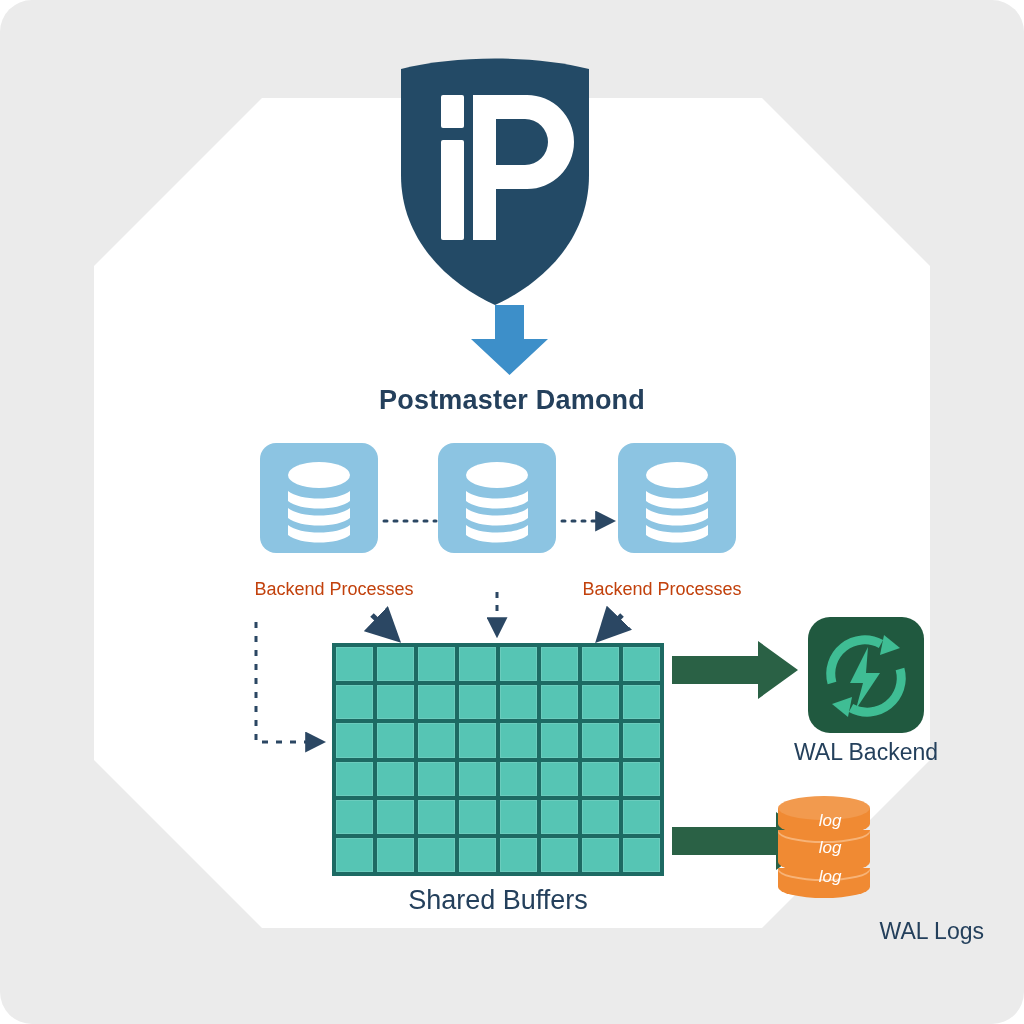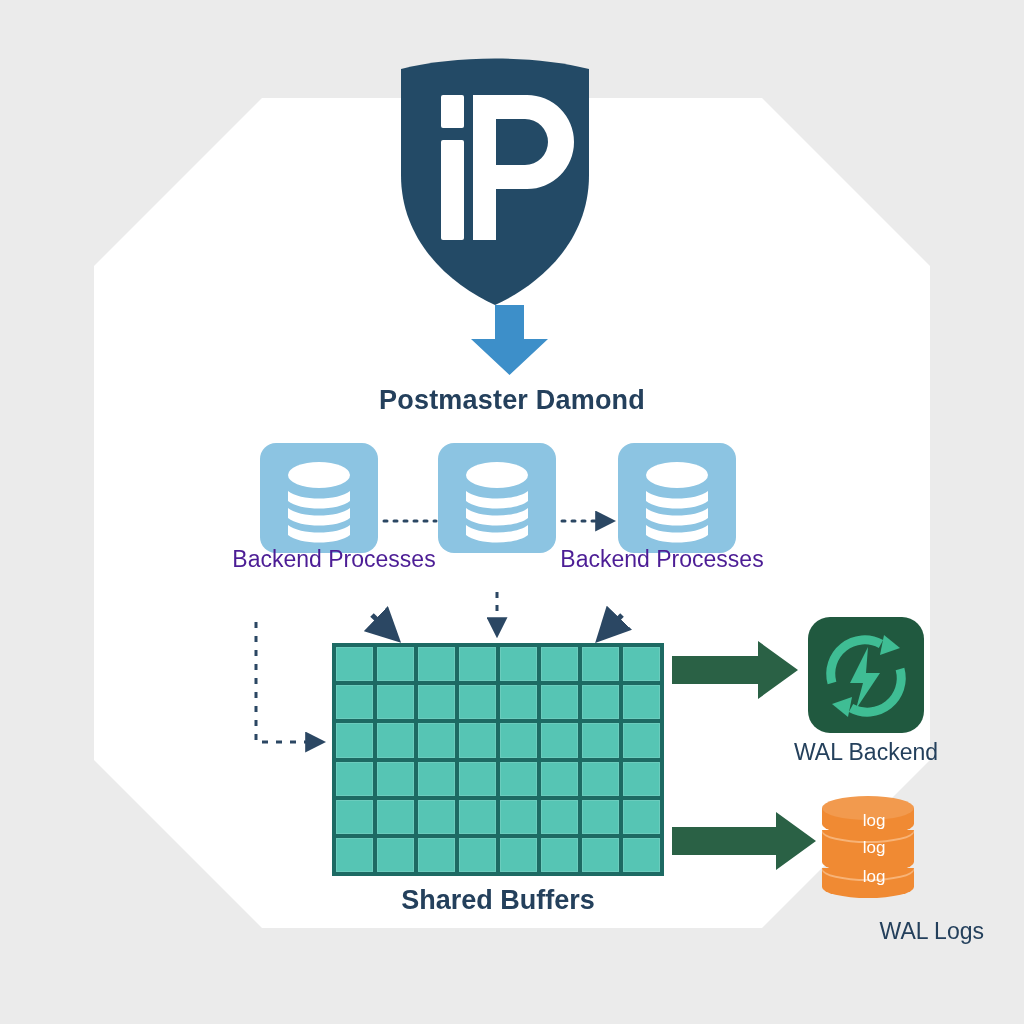--- a/index.html
+++ b/index.html
@@ -8,20 +8,21 @@
     padding: 0;
     background: #ffffff;
   }
   #canvas {
     position: relative;
     width: 1024px;
     height: 1024px;
     background: #ebebeb;
     overflow: hidden;
     font-family: "Liberation Sans", sans-serif;
+    border-radius: 32px;
   }
   #bg-octagon {
     position: absolute;
     inset: 0;
     width: 1024px;
     height: 1024px;
   }
   .abs { position: absolute; }
 
   
@@ -59,23 +60,23 @@
     border-radius: 16px;
     background: #8cc4e2;
     top: 443px;
   }
   #backend-box-1 { left: 260px; }
   #backend-box-2 { left: 438px; }
   #backend-box-3 { left: 618px; }
   .backend-box svg { display: block; width: 100%; height: 100%; }
 
   .backend-label {
-    top: 546px;
-    font-size: 23px;
-    color: #4c1d95;
+    top: 579px;
+    font-size: 18px;
+    color: #c2410c;
     width: 320px;
     text-align: center;
   }
   #backend-label-left  { left: 174px; }
   #backend-label-right { left: 502px; }
 
   
   #connectors {
     position: absolute;
     left: 0; top: 0;
@@ -98,21 +99,21 @@
   .buffer-cell {
     background: #56c5b4;
     box-shadow: inset 0 0 0 1px rgba(255,255,255,.13);
   }
   #shared-buffers-label {
     left: 332px;
     top: 885px;
     width: 332px;
     text-align: center;
     font-size: 27px;
-    font-weight: bold;
+    font-weight: normal;
     color: #24405c;
   }
 
   
   #wal-writer-icon {
     left: 808px;
     top: 617px;
     width: 116px;
     height: 116px;
     border-radius: 22px;
@@ -123,24 +124,25 @@
     left: 748px;
     top: 739px;
     width: 236px;
     text-align: center;
     font-size: 23px;
     color: #24405c;
   }
 
   
   #wal-logs-icon {
-    left: 818px;
+    left: 774px;
     top: 790px;
     width: 100px;
     height: 115px;
+    font-style: italic;
   }
   #wal-logs-icon svg { display: block; width: 100%; height: 100%; }
   #wal-logs-label {
     left: 748px;
     top: 918px;
     width: 236px;
     text-align: right;
     font-size: 23px;
     color: #24405c;
   }

